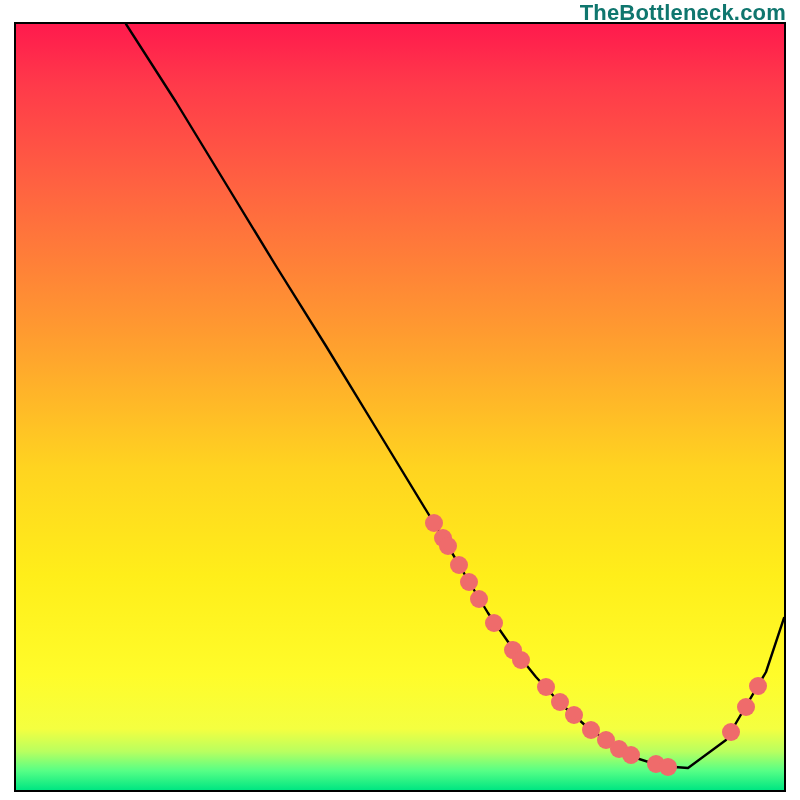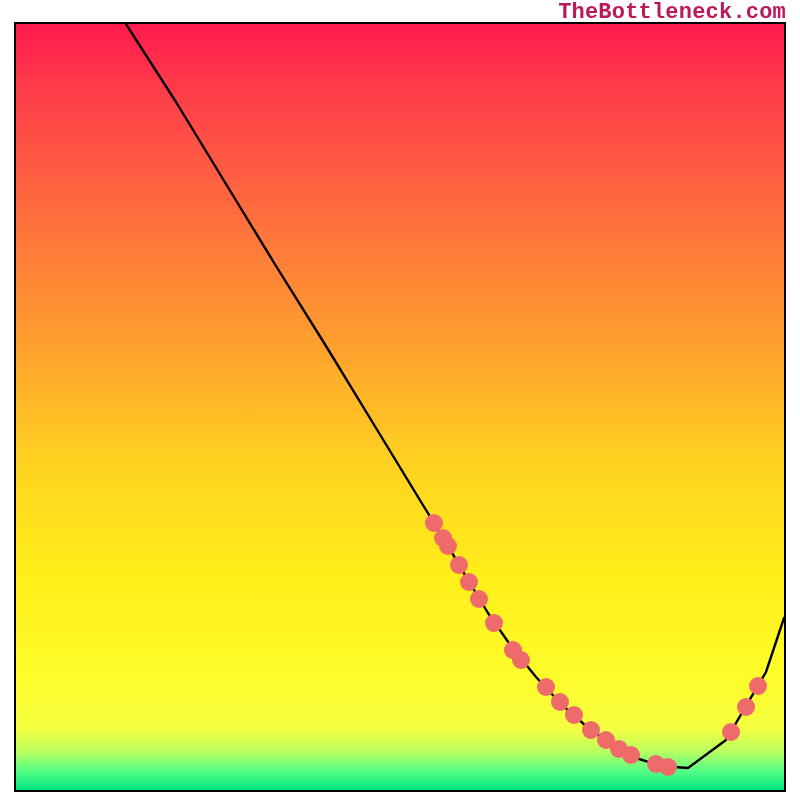--- a/index.html
+++ b/index.html
@@ -43,24 +43,24 @@
       #f4ff40 92%,
       #b8ff60 95%,
       #56ff86 97.5%,
       #00e682 100%
     );
   }
   .watermark {
     position: absolute;
     right: 14px;
     top: 0px;
-    font-family: Liberation Mono, monospace;
+    font-family: Liberation Sans, sans-serif;
     font-size: 22px;
     font-weight: bold;
-    color: #be185d;
+    color: #0f766e;
     letter-spacing: 0.2px;
   }
   svg.curve {
     position: absolute;
     left: 0;
     top: 0;
     width: 100%;
     height: 100%;
   }
 </style>

